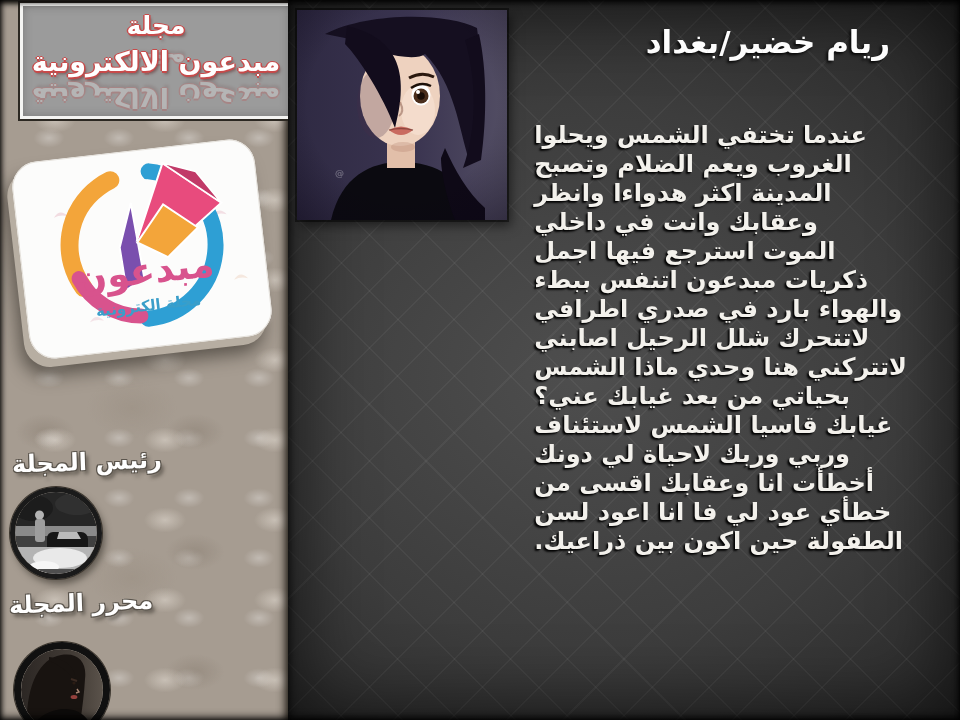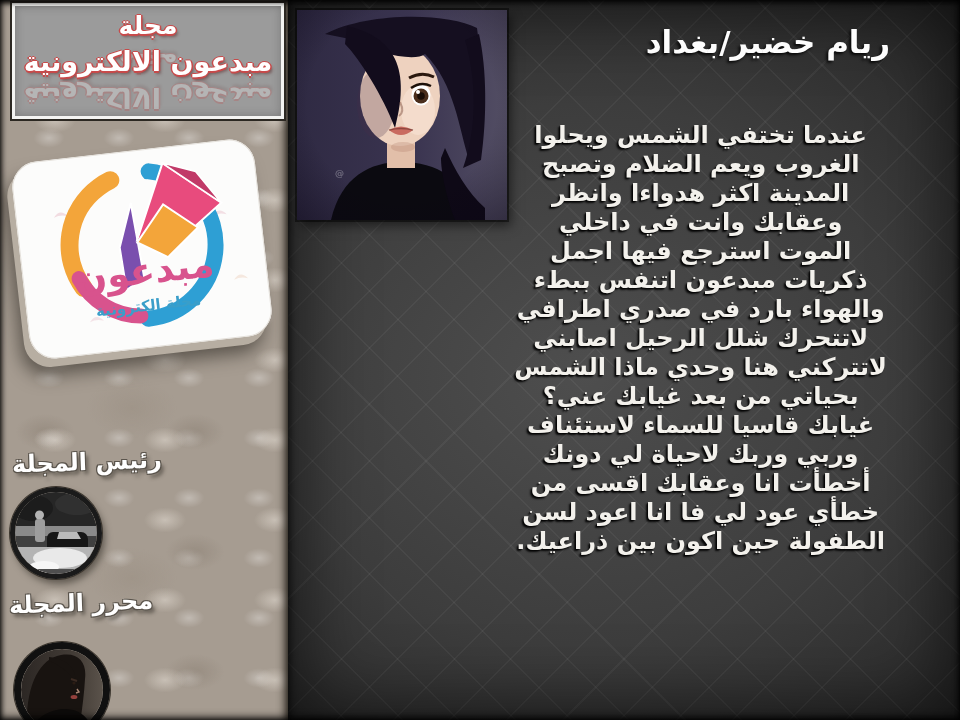--- a/index.html
+++ b/index.html
@@ -18,21 +18,21 @@
     background-image:
       radial-gradient(ellipse 30px 18px at 50% 50%, rgba(250,244,235,.40), transparent 70%),
       radial-gradient(ellipse 42px 26px at 30% 60%, rgba(125,113,100,.35), transparent 70%),
       radial-gradient(ellipse 22px 14px at 70% 30%, rgba(255,255,255,.30), transparent 70%),
       radial-gradient(ellipse 60px 40px at 60% 40%, rgba(140,128,114,.25), transparent 75%);
     background-size:110px 80px,150px 120px,70px 60px,220px 170px;
     box-shadow:inset -7px 0 9px -4px rgba(20,15,10,.85), inset 0 5px 7px -3px rgba(20,15,10,.8);
   }
   
   .banner{
-    position:absolute;left:12px;top:3px;width:266px;height:110px;
+    position:absolute;left:20px;top:3px;width:266px;height:110px;
     background:#9b9b9b;border:3px solid #f4f4f2;
     box-shadow:0 0 0 2px #2c2822, inset 0 0 10px rgba(60,60,60,.35);
     text-align:center;overflow:hidden;direction:rtl;
   }
   .banner-line{position:relative;}
   .banner-line .txt, .banner-line .refl{
     display:block;color:#fff;font-weight:bold;
     text-shadow:-1.5px 0 0 #c84a4a,1.5px 0 0 #c84a4a,0 -1.5px 0 #c84a4a,0 1.5px 0 #c84a4a,2px 3px 3px rgba(90,40,40,.55);
   }
   .banner-line .refl{position:absolute;top:96%;left:0;right:0;transform:scaleY(-1);opacity:.26;filter:blur(.4px);}
@@ -83,21 +83,21 @@
   .portrait .watermark{
     position:absolute;left:38px;top:158px;font-size:9px;color:rgba(255,255,255,.35);
     letter-spacing:1px;z-index:3;
   }
   .author{
     position:absolute;top:24px;right:70px;margin:0;z-index:2;direction:rtl;
     font-size:31px;font-weight:bold;color:#fdfdfd;
     text-shadow:-2px 2px 3px rgba(0,0,0,.85);
   }
   .poem{
-    position:absolute;top:121px;right:73px;z-index:2;direction:rtl;text-align:center;
+    position:absolute;top:121px;right:53px;z-index:2;direction:rtl;text-align:left;
   }
   .poem-line{
     font-size:24px;font-weight:bold;line-height:29px;color:#f3f1ec;
     text-shadow:-2px 2px 2px rgba(0,0,0,.85), -1px 1px 0 rgba(0,0,0,.55);
     white-space:nowrap;
   }
 </style>
 </head>
 <body>
 
@@ -240,21 +240,21 @@
         <div class="poem-line">عندما تختفي الشمس ويحلوا</div>
         <div class="poem-line">الغروب ويعم الضلام وتصبح</div>
         <div class="poem-line">المدينة اكثر هدواءا وانظر</div>
         <div class="poem-line">وعقابك وانت في داخلي</div>
         <div class="poem-line">الموت استرجع فيها اجمل</div>
         <div class="poem-line">ذكريات مبدعون اتنفس ببطء</div>
         <div class="poem-line">والهواء بارد في صدري اطرافي</div>
         <div class="poem-line">لاتتحرك شلل الرحيل اصابني</div>
         <div class="poem-line">لاتتركني هنا وحدي ماذا الشمس</div>
         <div class="poem-line">بحياتي من بعد غيابك عني؟</div>
-        <div class="poem-line">غيابك قاسيا للسماء لاستئناف</div>
+        <div class="poem-line">غيابك قاسيا الشمس لاستئناف</div>
         <div class="poem-line">وربي وربك لاحياة لي دونك</div>
         <div class="poem-line">أخطأت انا وعقابك اقسى من</div>
         <div class="poem-line">خطأي عود لي فا انا اعود لسن</div>
         <div class="poem-line">الطفولة حين اكون بين ذراعيك.</div>
       </div>
 
   </main>
 
   <div class="page-vignette"></div>
 </div>

